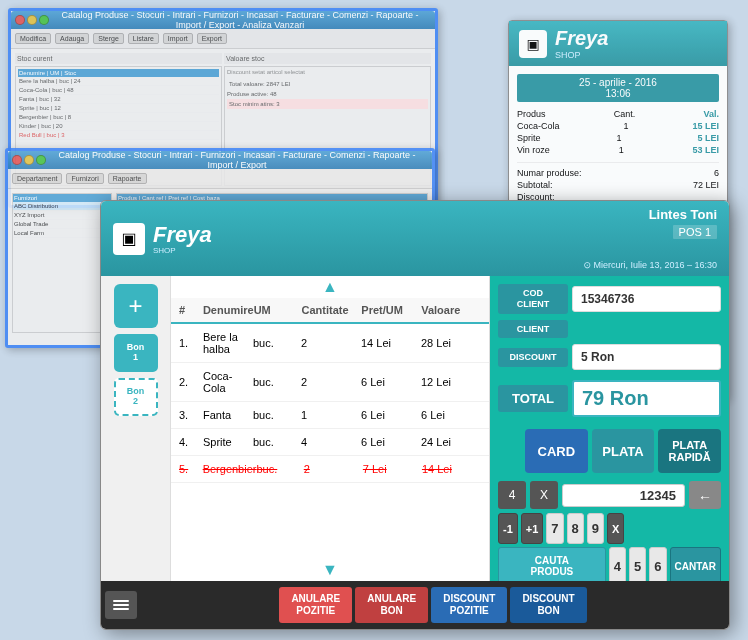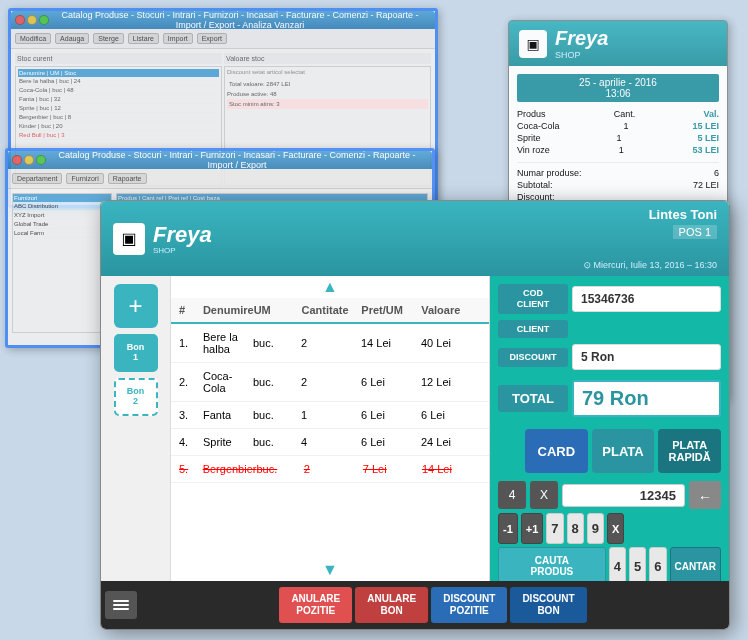--- a/index.html
+++ b/index.html
@@ -755,21 +755,21 @@
         <div class="col-val">Valoare</div>
       </div>
 
       <div class="product-table">
         <div class="table-row">
           <div class="col-nr">1.</div>
           <div class="col-name">Bere la halba</div>
           <div class="col-um">buc.</div>
           <div class="col-qty">2</div>
           <div class="col-price">14 Lei</div>
-          <div class="col-val">40 Lei</div>
+          <div class="col-val">28 Lei</div>
         </div>
         <div class="table-row">
           <div class="col-nr">2.</div>
           <div class="col-name">Coca-Cola</div>
           <div class="col-um">buc.</div>
           <div class="col-qty">2</div>
           <div class="col-price">6 Lei</div>
           <div class="col-val">12 Lei</div>
         </div>
         <div class="table-row">

